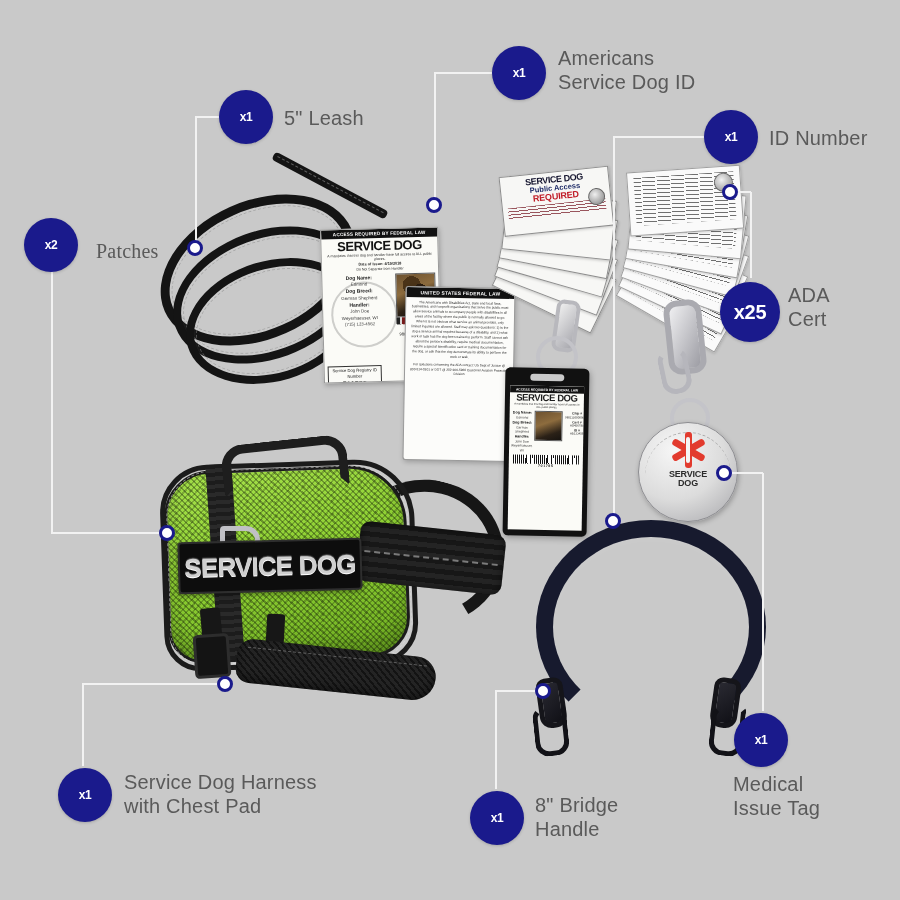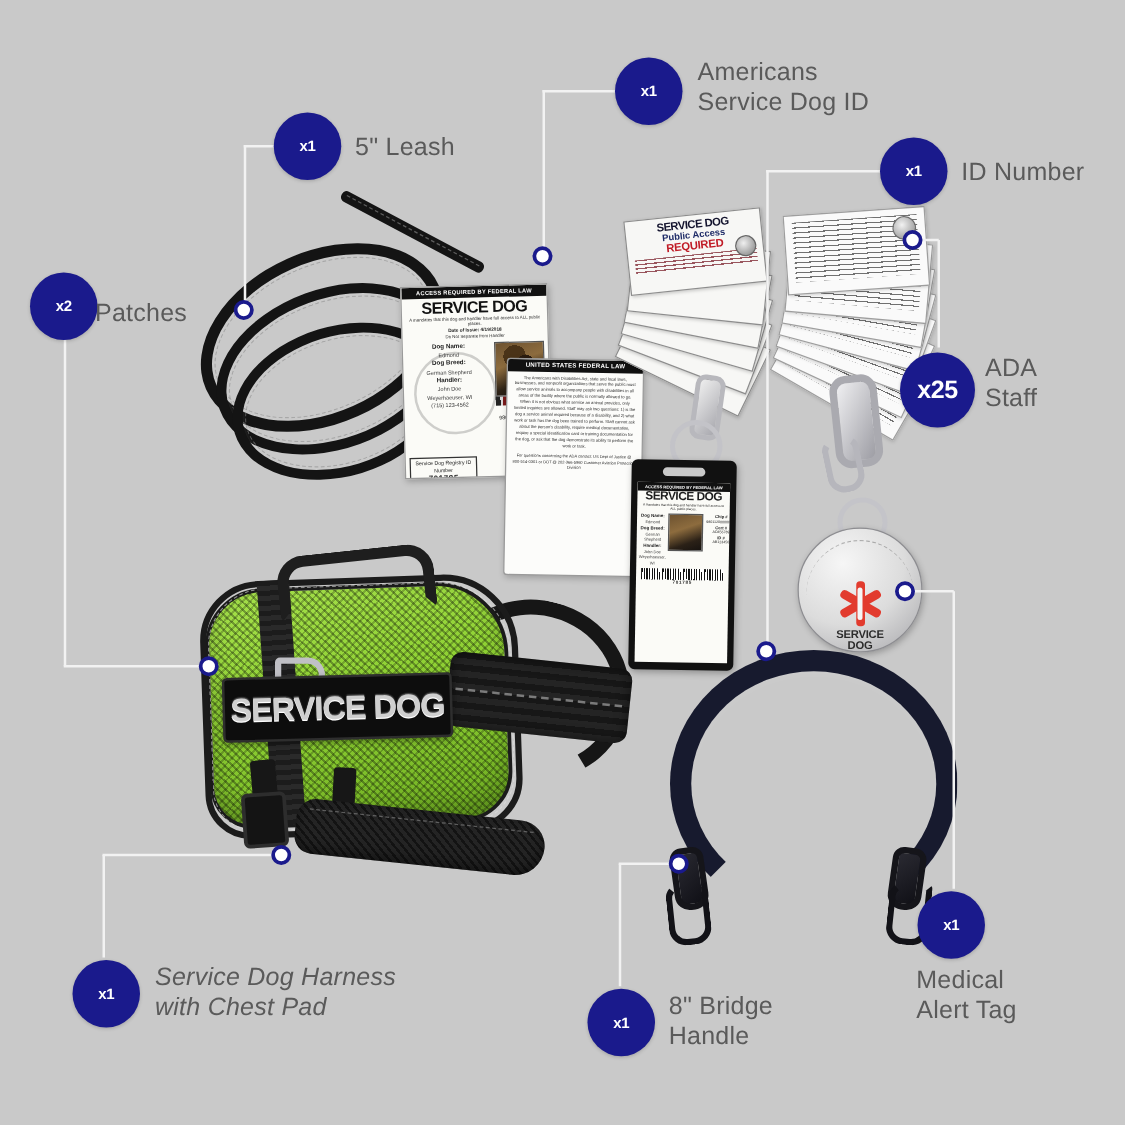--- a/index.html
+++ b/index.html
@@ -201,21 +201,21 @@
     border-top-color:transparent;transform:rotate(-12deg);
   }
   #tg-ring{
     position:absolute;left:40px;top:98px;width:32px;height:32px;border-radius:50%;
     border:4px solid #c4c4c9;
   }
   #tg-disc{
     position:absolute;left:8px;top:122px;width:98px;height:98px;border-radius:50%;
     background:radial-gradient(circle at 36% 28%,#f6f6f6,#dcdcdc 52%,#b3b3b6 88%,#9a9a9e);
     border:1px solid #8d8d91;box-shadow:1px 2px 5px rgba(0,0,0,.25);
-    display:flex;flex-direction:column;align-items:center;justify-content:flex-end;
+    display:flex;flex-direction:column;align-items:center;justify-content:flex-start;
   }
   #tg-star{position:relative;width:38px;height:38px;margin-top:8px;}
   #tg-star i{
     position:absolute;left:50%;top:50%;width:7px;height:36px;margin:-18px 0 0 -3.5px;
     background:#e23b2e;border-radius:3px;
   }
   #tg-star i:nth-child(2){transform:rotate(60deg);}
   #tg-star i:nth-child(3){transform:rotate(120deg);}
   #tg-star::after{content:"";position:absolute;left:50%;top:50%;width:4px;height:26px;
     margin:-13px 0 0 -2px;background:#f5f5f5;border-radius:2px;}
@@ -553,31 +553,31 @@
   <div class="cap" style="left:284px;top:106px;">5" Leash</div>
 
   <div class="badge sm" style="left:519px;top:73px;">x1</div>
   <div class="cap" style="left:558px;top:46px;">Americans
 Service Dog ID</div>
 
   <div class="badge sm" style="left:731px;top:137px;">x1</div>
   <div class="cap" style="left:769px;top:126px;">ID Number</div>
 
   <div class="badge sm" style="left:51px;top:245px;">x2</div>
-  <div class="cap" style="left:76px;top:239px;">Patches</div>
+  <div class="cap" style="left:96px;top:239px;font-family:Liberation Serif, serif;">Patches</div>
 
   <div class="badge lg" style="left:750px;top:312px;">x25</div>
   <div class="cap" style="left:788px;top:283px;">ADA
-Staff</div>
+Cert</div>
 
   <div class="badge sm" style="left:85px;top:795px;">x1</div>
-  <div class="cap" style="left:124px;top:770px;font-style:italic;">Service Dog Harness
+  <div class="cap" style="left:124px;top:770px;">Service Dog Harness
 with Chest Pad</div>
 
   <div class="badge sm" style="left:497px;top:818px;">x1</div>
   <div class="cap" style="left:535px;top:793px;">8" Bridge
 Handle</div>
 
   <div class="badge sm" style="left:761px;top:740px;">x1</div>
   <div class="cap" style="left:733px;top:772px;">Medical
-Alert Tag</div>
+Issue Tag</div>
 
 </div>
 
 </body></html>

